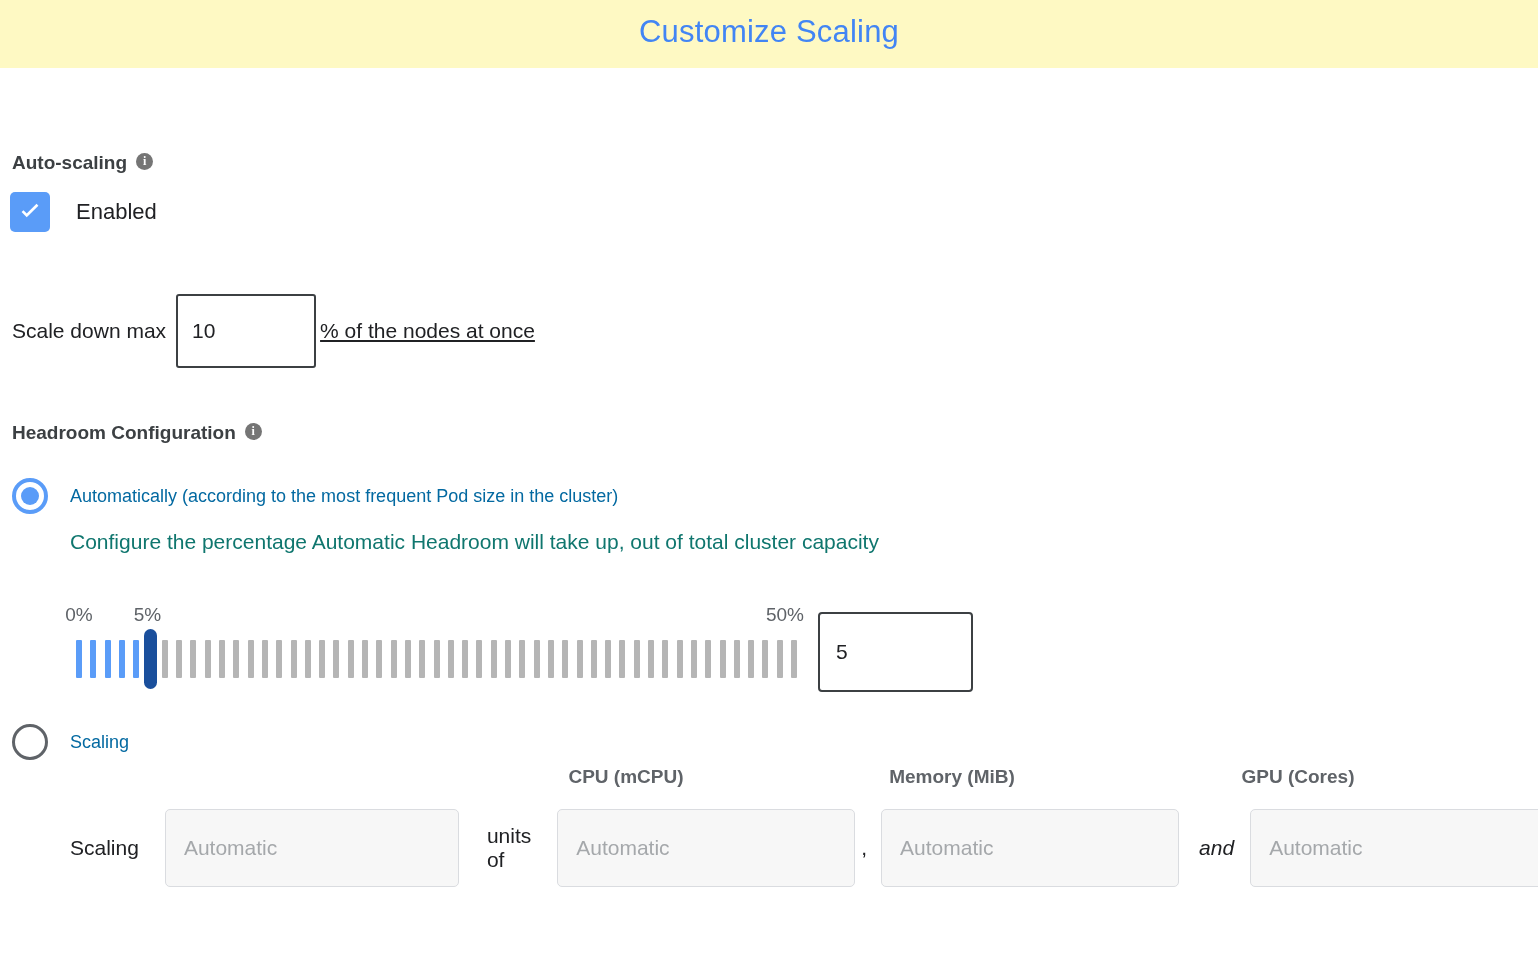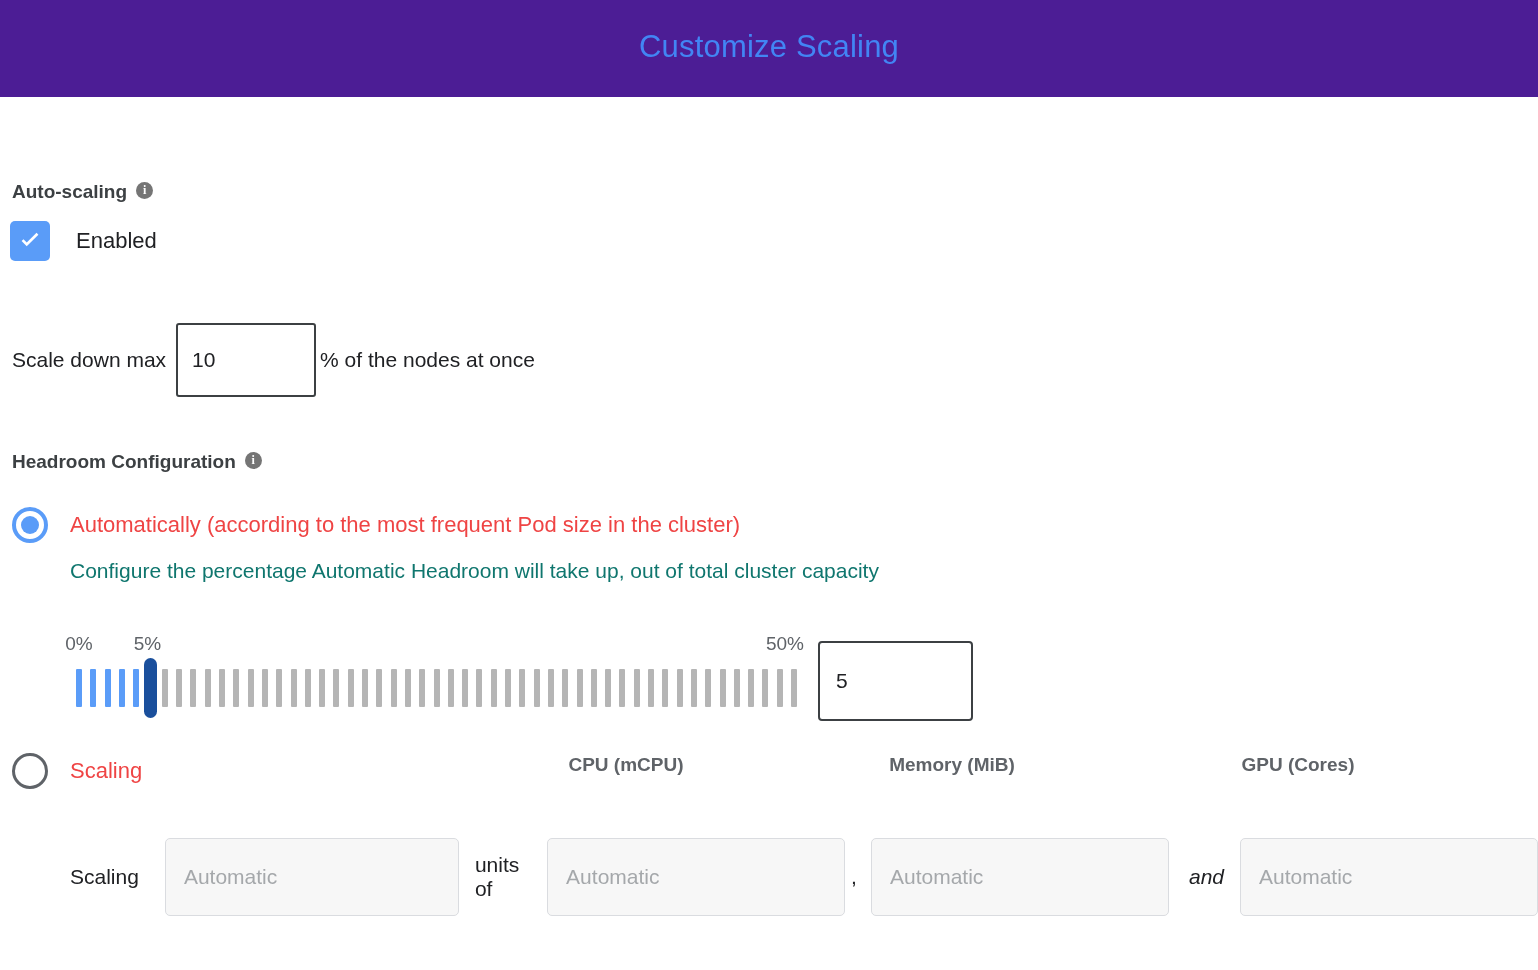--- a/index.html
+++ b/index.html
@@ -16,22 +16,22 @@
   }
   .page {
     position: relative;
     width: 1538px;
     height: 970px;
     background: #ffffff;
   }
 
   
   .header {
-    height: 97px;
-    background: #4c1d95;
+    height: 68px;
+    background: #fef9c3;
     display: flex;
     align-items: center;
     justify-content: center;
     box-sizing: border-box;
   }
   .header-title {
     font-size: 31px;
     color: #4285f4;
     font-weight: 400;
     letter-spacing: 0.2px;
@@ -126,20 +126,21 @@
     font-family: "Liberation Sans", sans-serif;
     color: #202124;
     padding: 0 14px;
     outline: none;
     margin-left: 10px;
   }
   .scale-suffix {
     font-size: 21px;
     color: #202124;
     margin-left: 4px;
+    text-decoration: underline;
   }
 
   
   .headroom-head {
     position: absolute;
     left: 12px;
     top: 354px;
     display: flex;
     align-items: center;
   }
@@ -167,22 +168,22 @@
     width: 18px;
     height: 18px;
     border-radius: 50%;
     background: #5a9cf8;
   }
   .radio.off {
     border: 3px solid #5f6368;
   }
   .radio-label {
     margin-left: 22px;
-    font-size: 22px;
-    color: #ef4444;
+    font-size: 18px;
+    color: #0369a1;
   }
   .radio-help {
     position: absolute;
     left: 70px;
     top: 462px;
     font-size: 21px;
     color: #0f766e;
   }
 
   
@@ -251,21 +252,21 @@
     position: absolute;
     left: 12px;
     top: 656px;
     display: flex;
     align-items: center;
   }
 
   
   .col-headers {
     position: absolute;
-    top: 657px;
+    top: 698px;
     left: 0;
     width: 1538px;
     height: 26px;
   }
   .col-header {
     position: absolute;
     font-size: 19px;
     color: #5f6368;
     font-weight: bold;
     transform: translateX(-50%);
@@ -291,21 +292,21 @@
     font-family: "Liberation Sans", sans-serif;
     color: #202124;
     padding: 0 18px;
     outline: none;
   }
   .text-input.disabled::placeholder { color: #a5a8ab; opacity: 1; }
   .inp-cpu-units { width: 294px; margin-left: 26px; }
   .inp-cpu { width: 298px; margin-left: 26px; }
   .inp-mem { width: 298px; margin-left: 14px; }
   .inp-gpu { width: 298px; margin-left: 16px; }
-  .sep-units { font-size: 21px; color: #202124; margin-left: 16px; }
+  .sep-units { font-size: 21px; color: #202124; margin-left: 28px; }
   .sep-comma { font-size: 21px; color: #202124; margin-left: 6px; }
   .sep-and { font-size: 21px; color: #202124; margin-left: 20px; font-style: italic; }
 </style>
 </head>
 <body>
 
 <div class="page">
 
   <div class="header">
     <div class="header-title">Customize Scaling</div>

